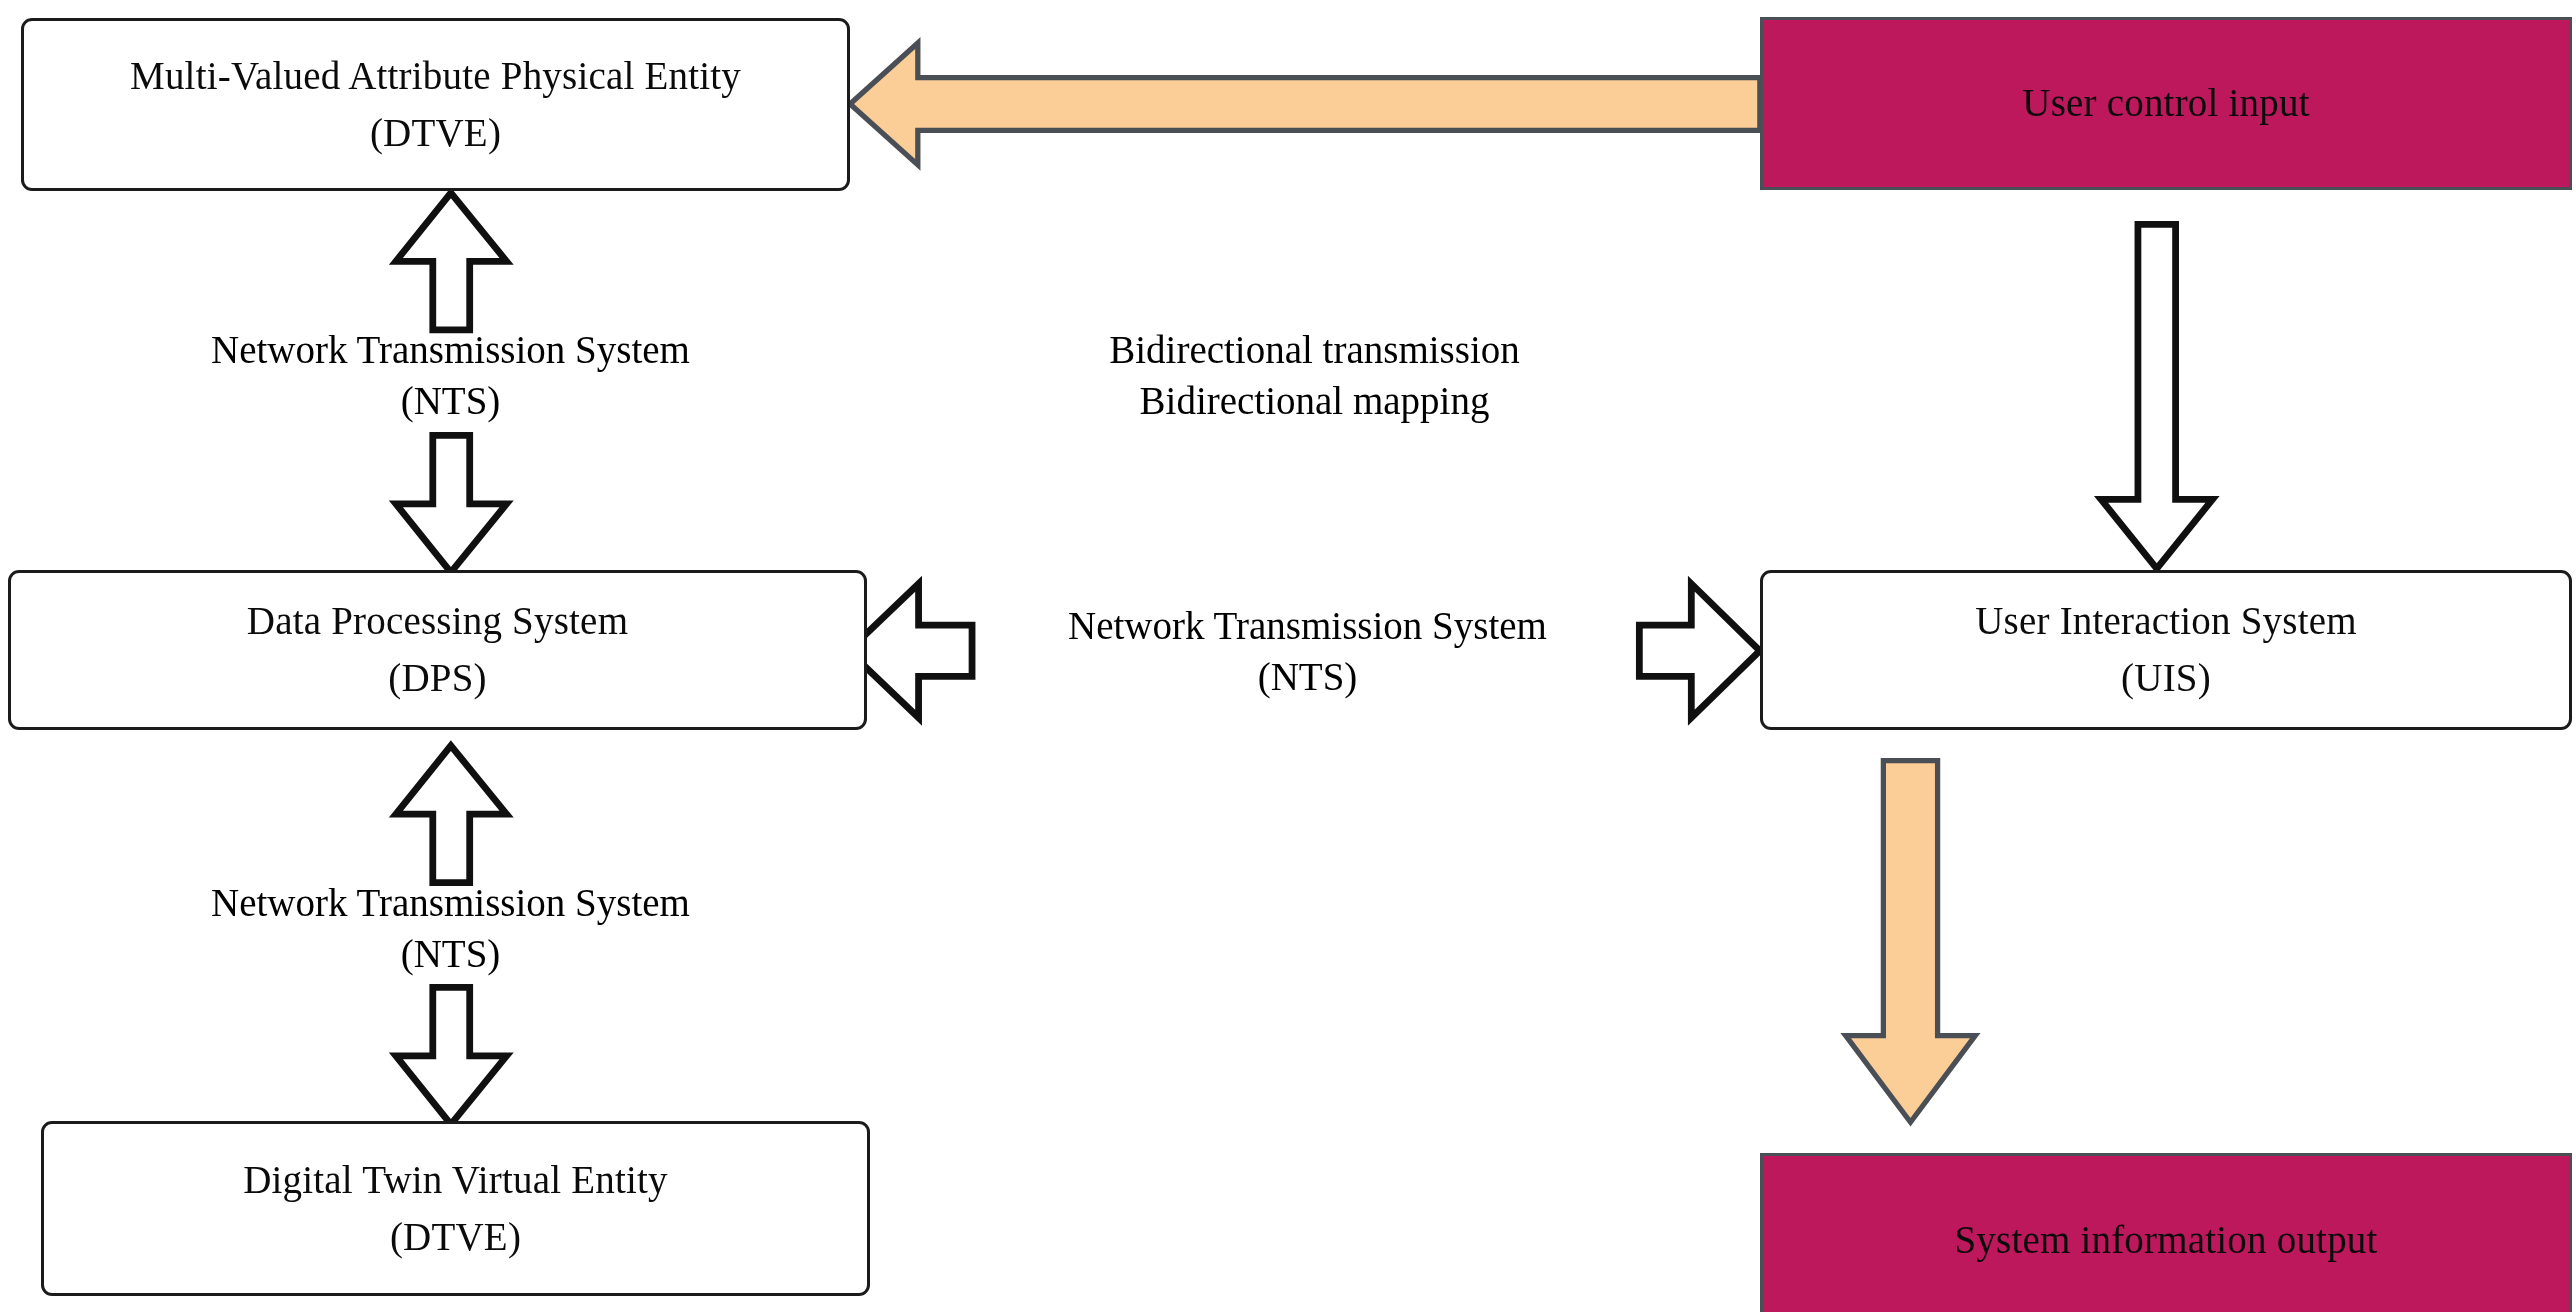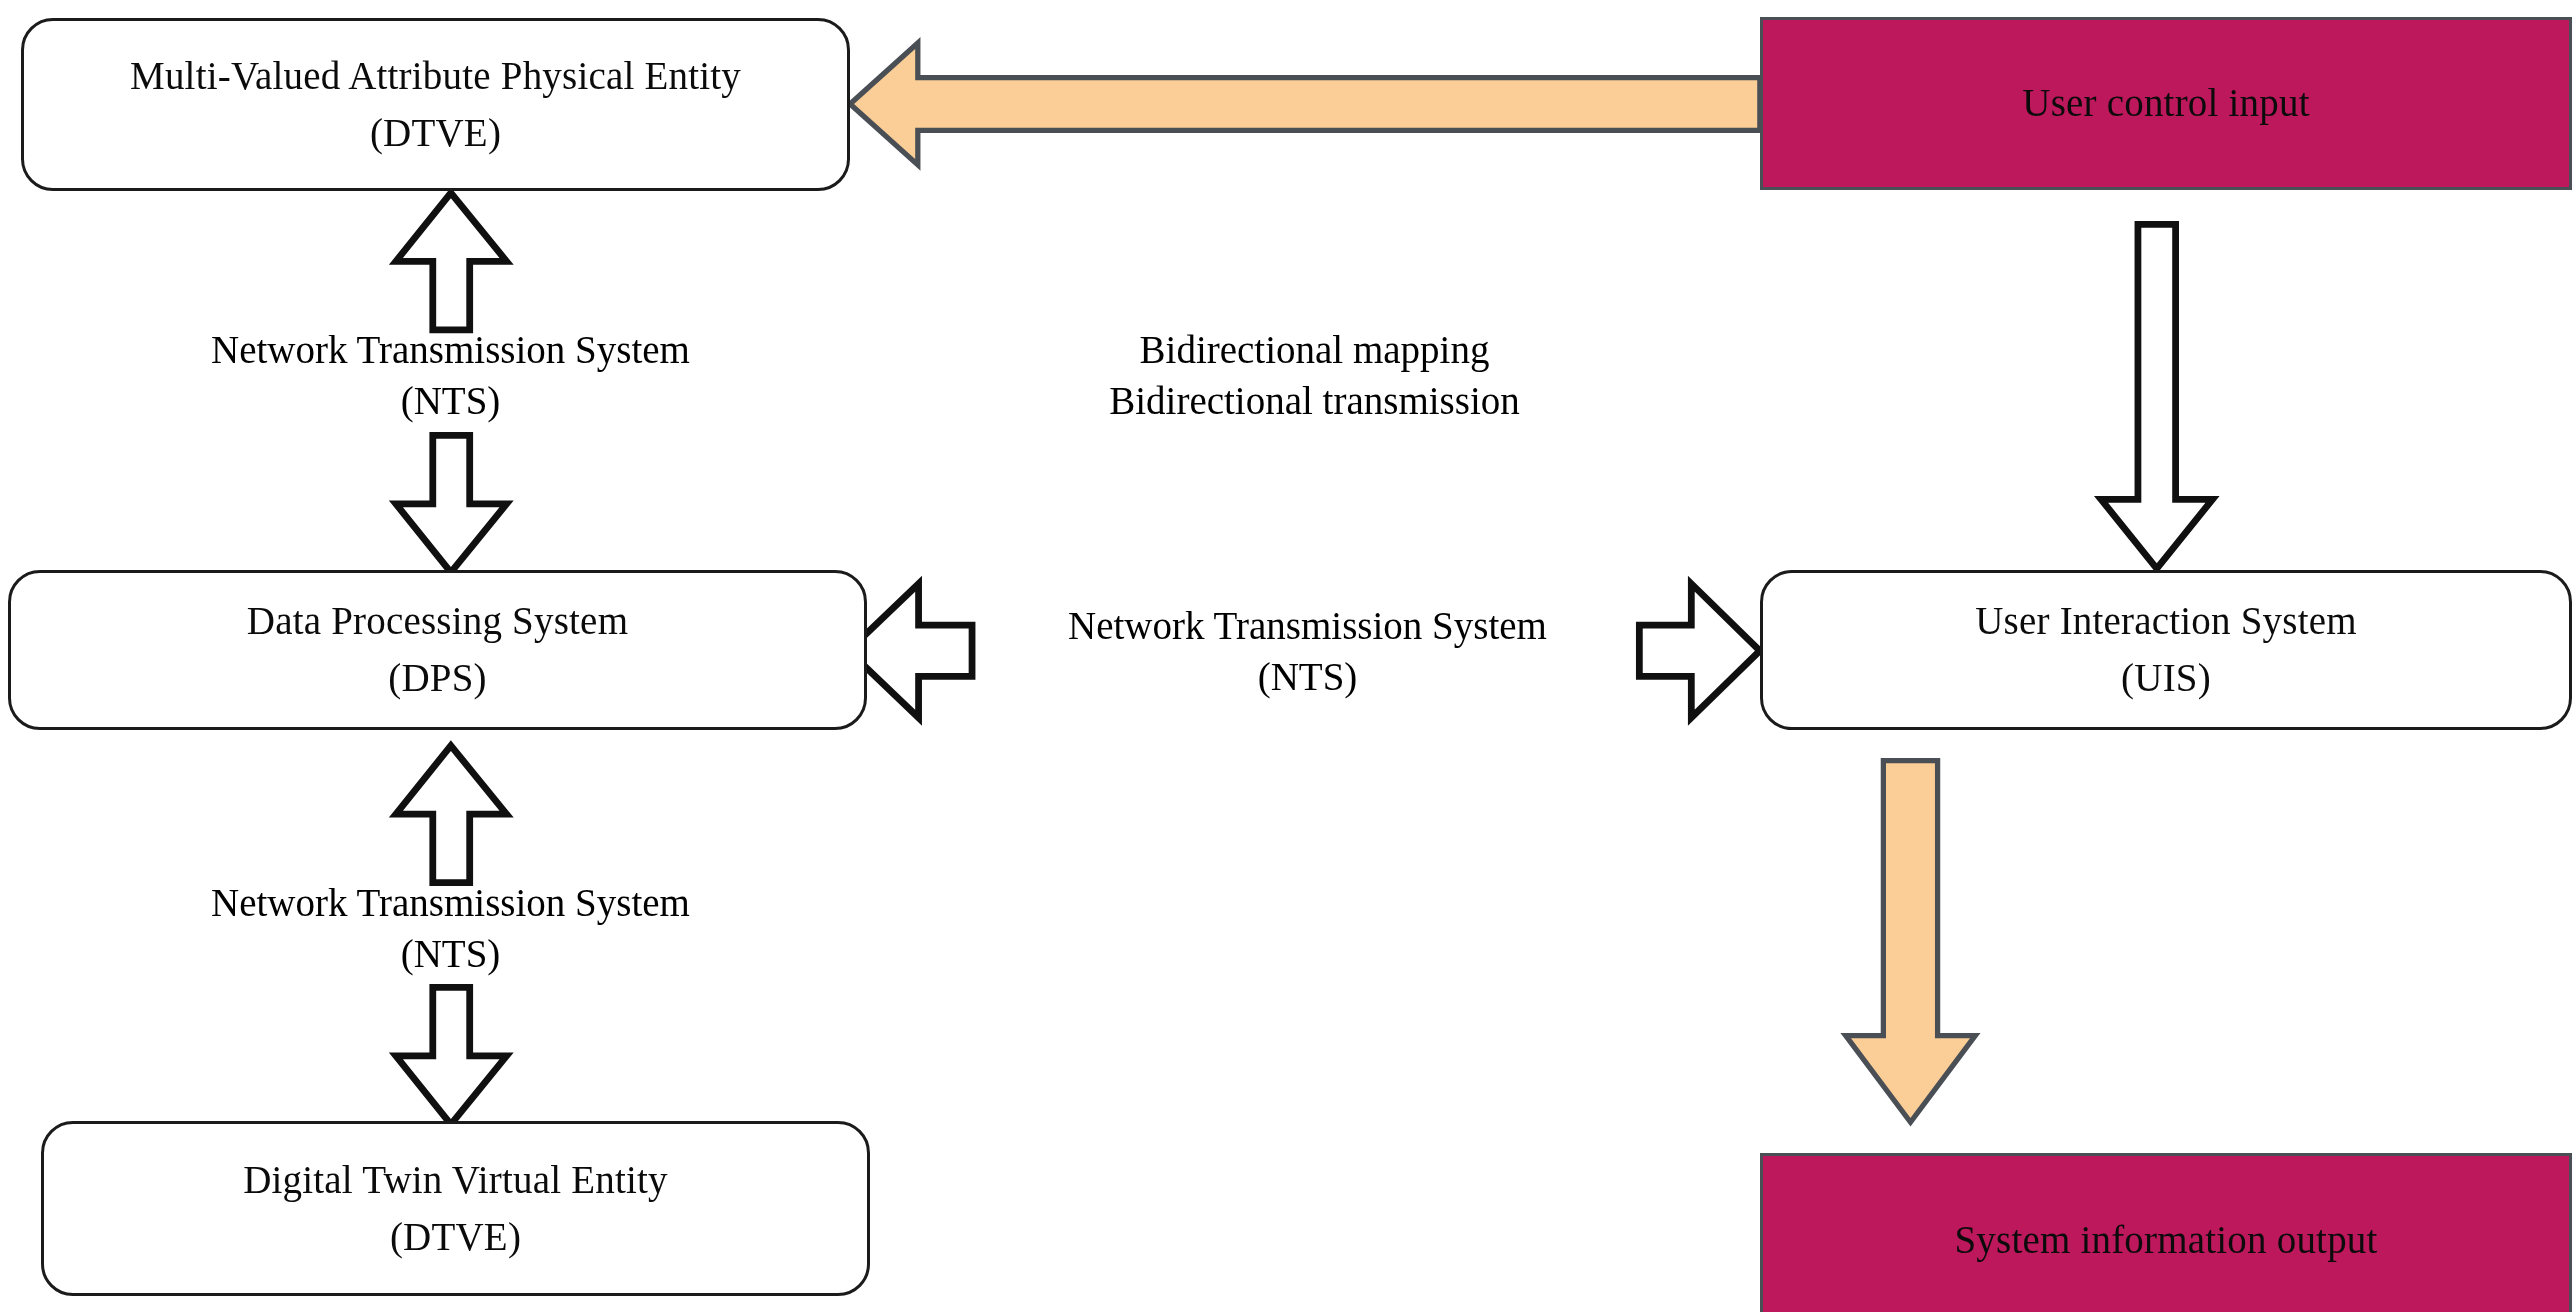--- a/index.html
+++ b/index.html
@@ -33,21 +33,21 @@
     justify-content: center;
     text-align: center;
     color: #0b0b0b;
     font-family: "Liberation Serif", "DejaVu Serif", serif;
     font-size: 39px;
     line-height: 1.30;
     letter-spacing: 0.2px;
   }
   .rounded-node {
     border: 3.8px solid #1b1b1b;
-    border-radius: 32px;
+    border-radius: 11px;
     background: #ffffff;
     gap: 6px;
   }
   .orange-node {
     border: 3px solid #4a4f55;
     background: #be185d;
     border-radius: 0;
     justify-content: center;
   }
   .edge-label {
@@ -143,18 +143,18 @@
     <div>Network Transmission System</div>
     <div>(NTS)</div>
   </div>
 
   <div class="edge-label" style="left:972px; top:600px; width:671px;">
     <div>Network Transmission System</div>
     <div>(NTS)</div>
   </div>
 
   <div class="edge-label" style="left:1002px; top:324px; width:625px;">
+    <div>Bidirectional transmission</div>
     <div>Bidirectional mapping</div>
-    <div>Bidirectional transmission</div>
   </div>
 
 </div>
 
 
 </body></html>

